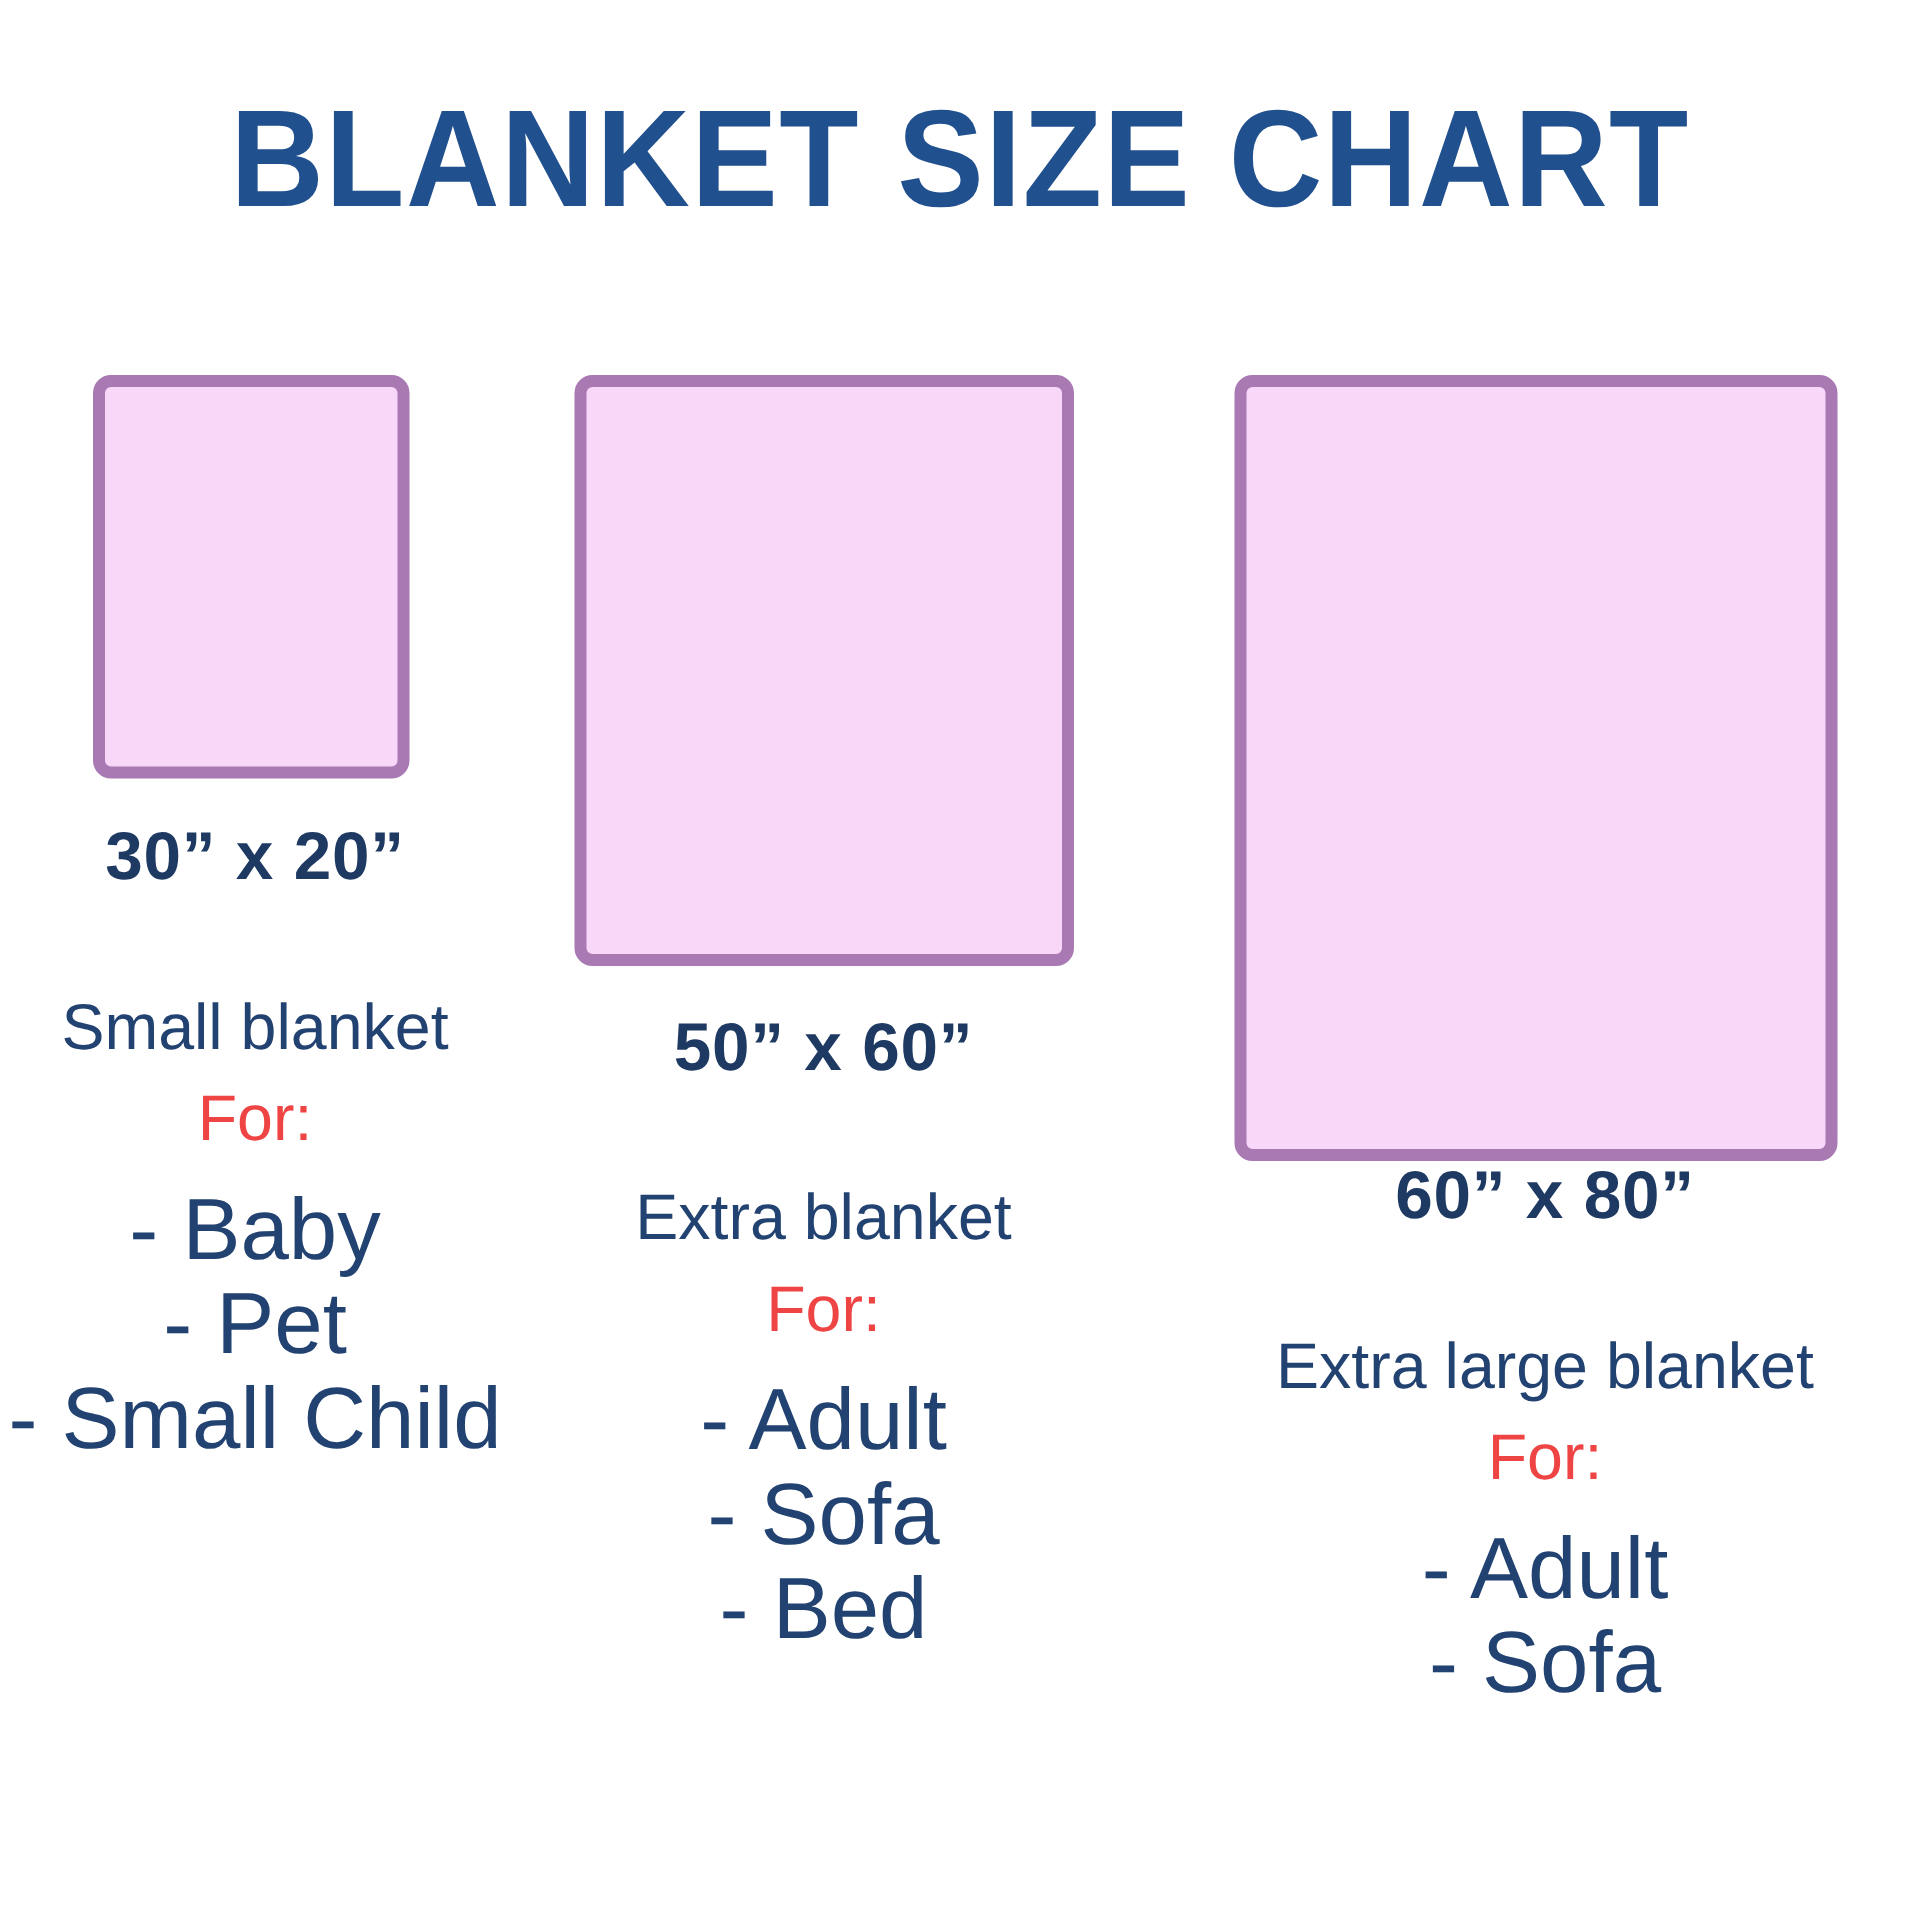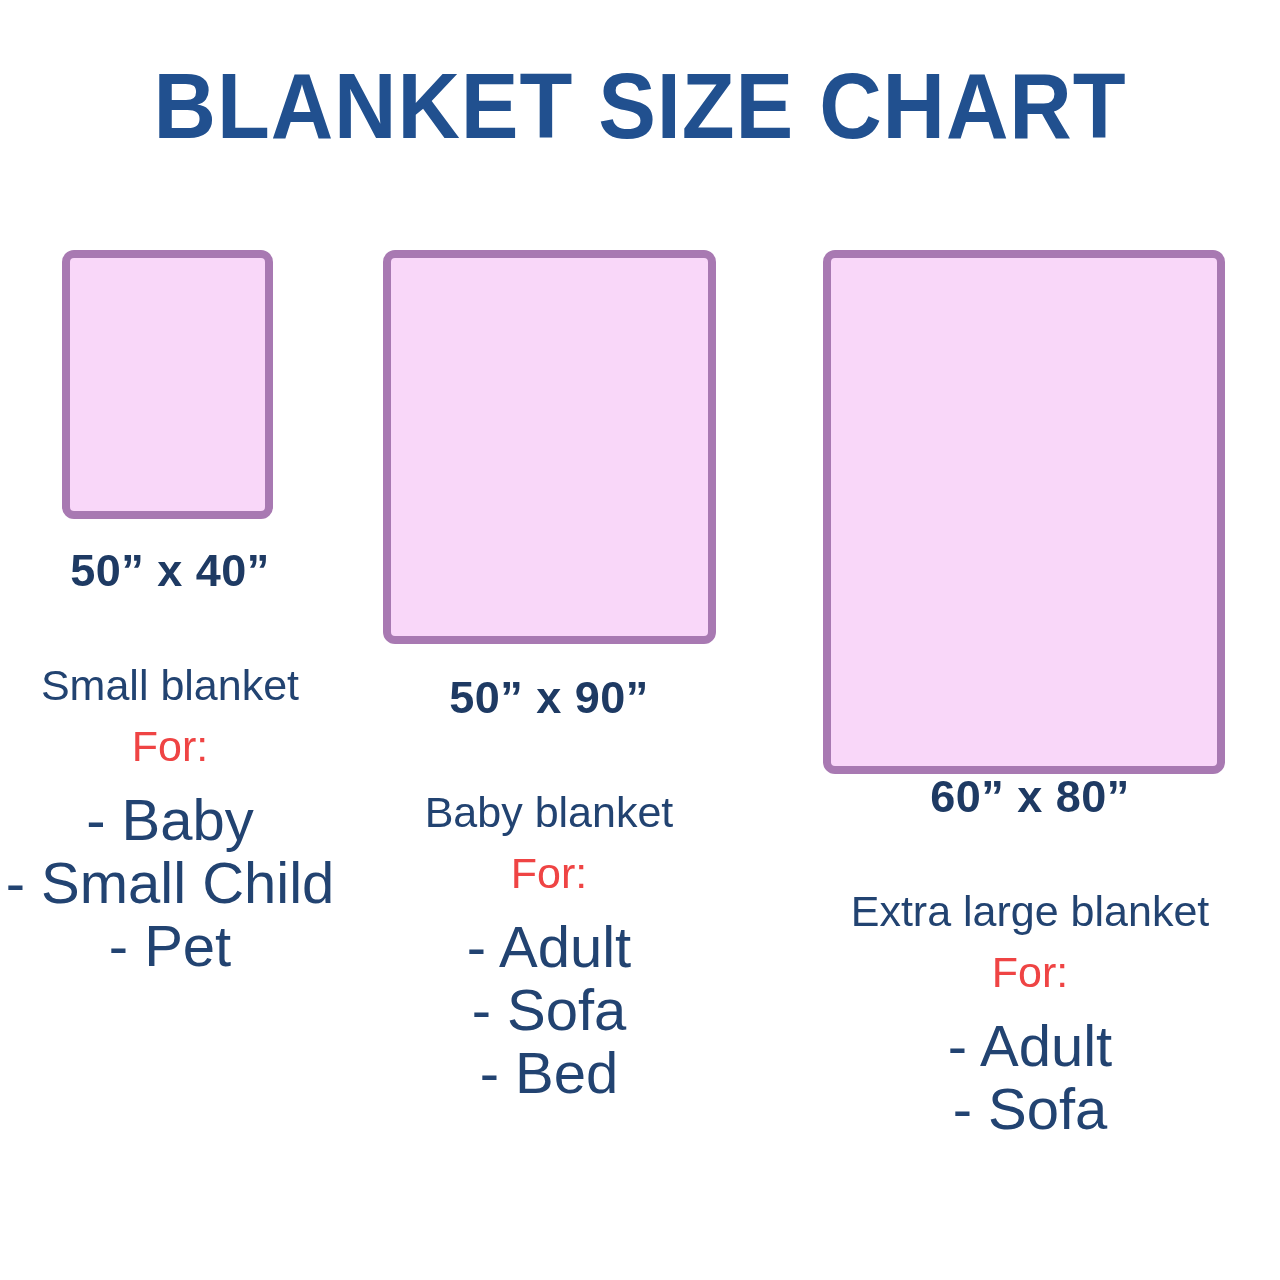--- a/index.html
+++ b/index.html
@@ -123,41 +123,41 @@
 
 <div id="page-root">
 
   <div class="chart-title">BLANKET SIZE CHART</div>
 
   <div class="column col-1">
 
     <div class="swatch swatch-1"></div>
 
     <div class="text-block tb-1">
-      <div class="dimension-label">50” x 40”</div>
+      <div class="dimension-label">30” x 20”</div>
       <div class="spacer-sm"></div>
       <div class="type-label">Small blanket</div>
       <div class="for-label">For:</div>
       <div class="spacer-xs"></div>
       <ul class="use-list">
         <li class="use-item">- Baby</li>
+        <li class="use-item">- Pet</li>
         <li class="use-item">- Small Child</li>
-        <li class="use-item">- Pet</li>
       </ul>
     </div>
   </div>
 
   <div class="column col-2">
 
     <div class="swatch swatch-2"></div>
 
     <div class="text-block tb-2">
-      <div class="dimension-label">50” x 90”</div>
+      <div class="dimension-label">50” x 60”</div>
       <div class="spacer-sm"></div>
-      <div class="type-label">Baby blanket</div>
+      <div class="type-label">Extra blanket</div>
       <div class="for-label">For:</div>
       <div class="spacer-xs"></div>
       <ul class="use-list">
         <li class="use-item">- Adult</li>
         <li class="use-item">- Sofa</li>
         <li class="use-item">- Bed</li>
       </ul>
     </div>
   </div>
 

